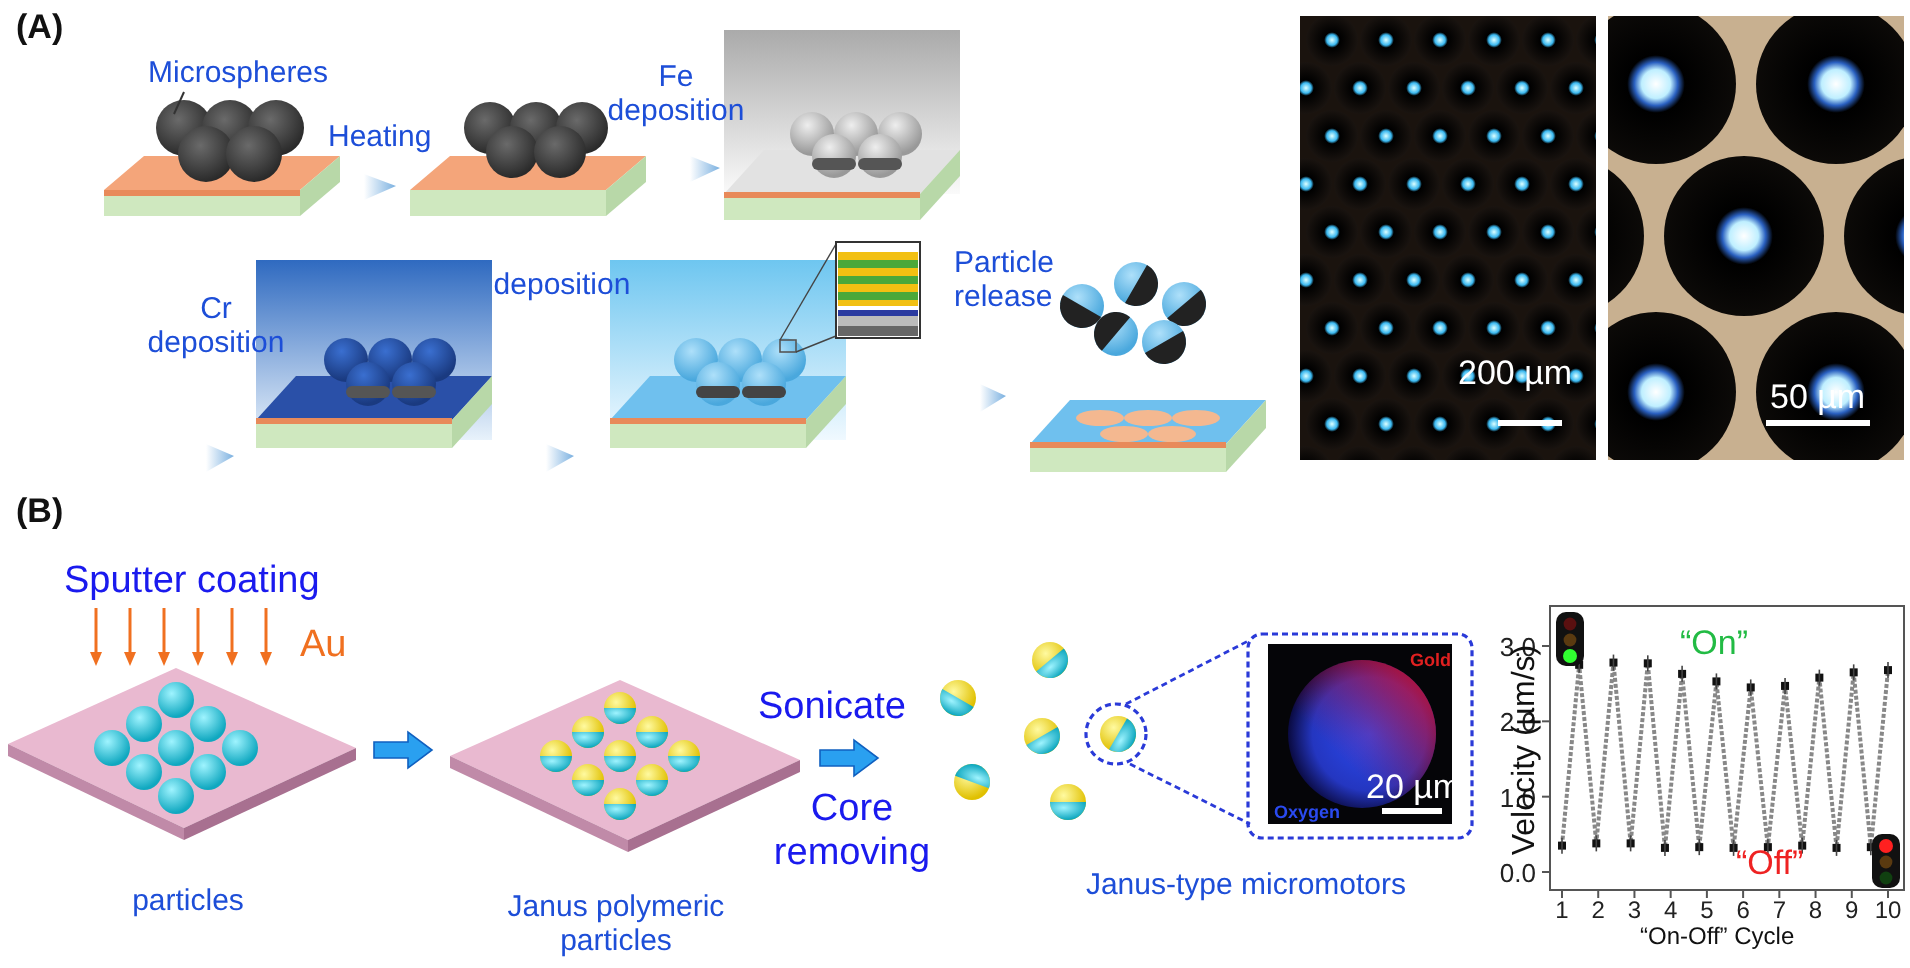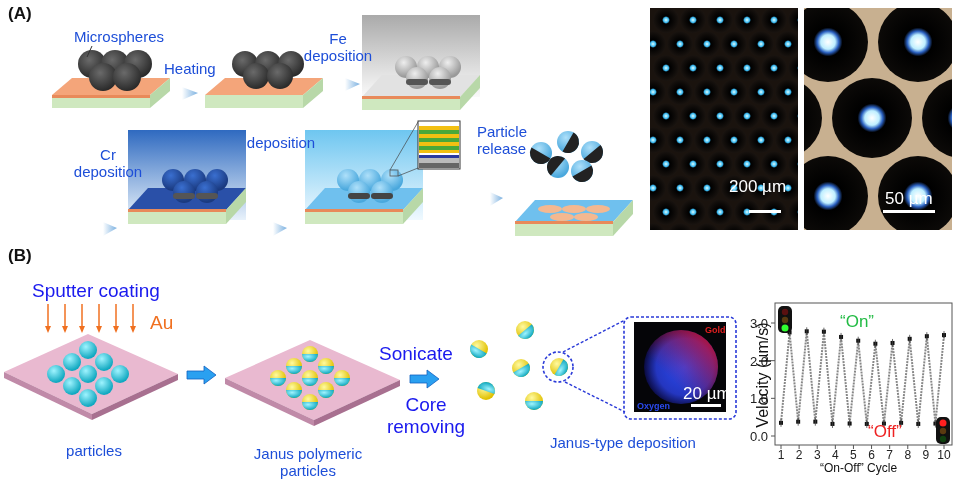--- a/index.html
+++ b/index.html
@@ -445,21 +445,21 @@
 <div class="abs lbl" style="left:248px;top:445px;width:120px;">
   <div>Janus polymeric</div>
   <div>particles</div>
 </div>
 <div class="abs blue-lbl" style="left:379px;top:343px;">Sonicate</div>
 <div class="abs blue-lbl" style="left:386px;top:394px;width:80px;">
   <div>Core</div>
   <div>removing</div>
 </div>
 <div class="abs lbl" style="left:533px;top:434px;width:180px;">
-  <div>Janus-type deposition</div>
+  <div>Janus-type micromotors</div>
 </div>
 <div class="abs" style="left:705px;top:325px;color:#e02020;font-size:9px;font-weight:bold;">Gold</div>
 <div class="abs" style="left:637px;top:401px;color:#2a4af0;font-size:9px;font-weight:bold;">Oxygen</div>
 <div class="abs" style="left:683px;top:384px;color:#fff;font-size:17px;">20 µm</div>
 
 <svg id="chart" width="955" height="484">
   <rect x="775" y="303" width="177" height="142" fill="#fff" stroke="#555" stroke-width="1"></rect>
   <g id="chartGrid">
       <line x1="775" y1="436" x2="771" y2="436" stroke="#555"></line>
       <text x="768" y="441" text-anchor="end" font-size="13" font-family="Liberation Sans, sans-serif" fill="#222">0.0</text>

